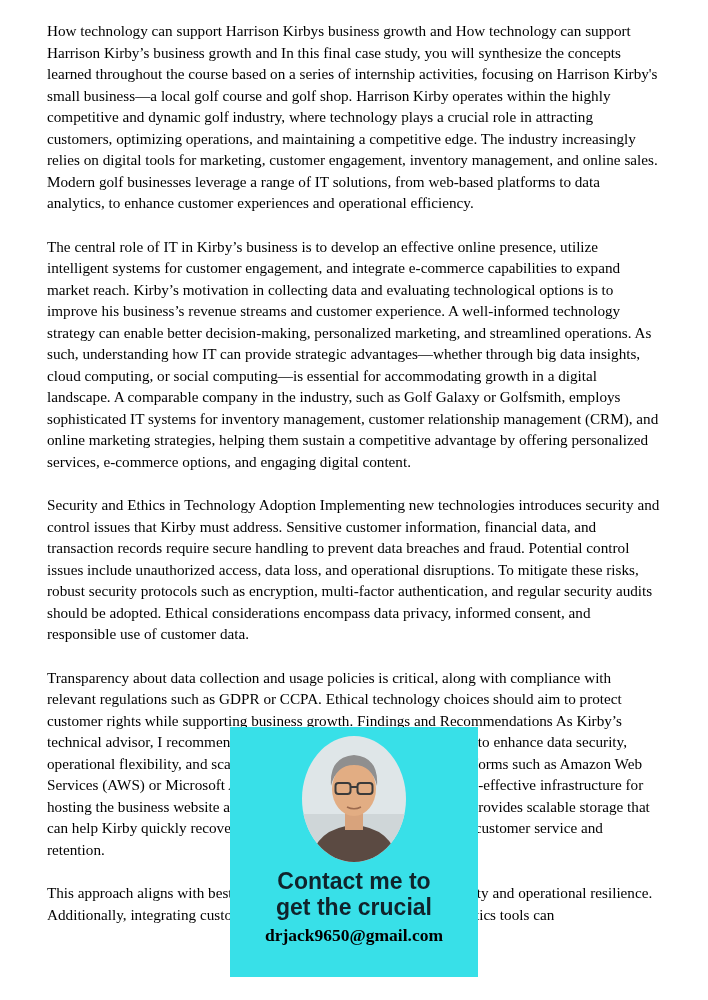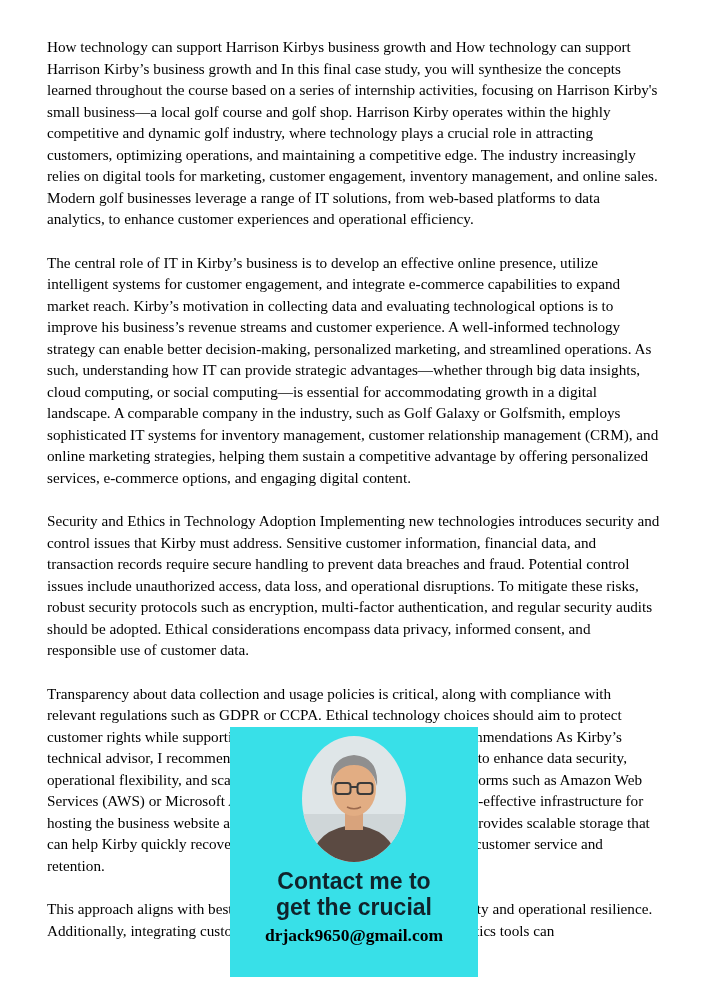--- a/index.html
+++ b/index.html
@@ -11,21 +11,21 @@
     position: relative;
     width: 708px;
     height: 1000px;
     background: #ffffff;
     overflow: hidden;
     font-family: "Liberation Serif", serif;
     color: #000000;
   }
   .text-body {
     position: absolute;
-    top: 36px;
+    top: 20px;
     left: 47px;
     width: 614px;
   }
   .text-body p {
     margin: 0 0 22px 0;
     font-size: 15.2px;
     line-height: 21.5px;
     text-align: left;
   }
   .ad-overlay {

